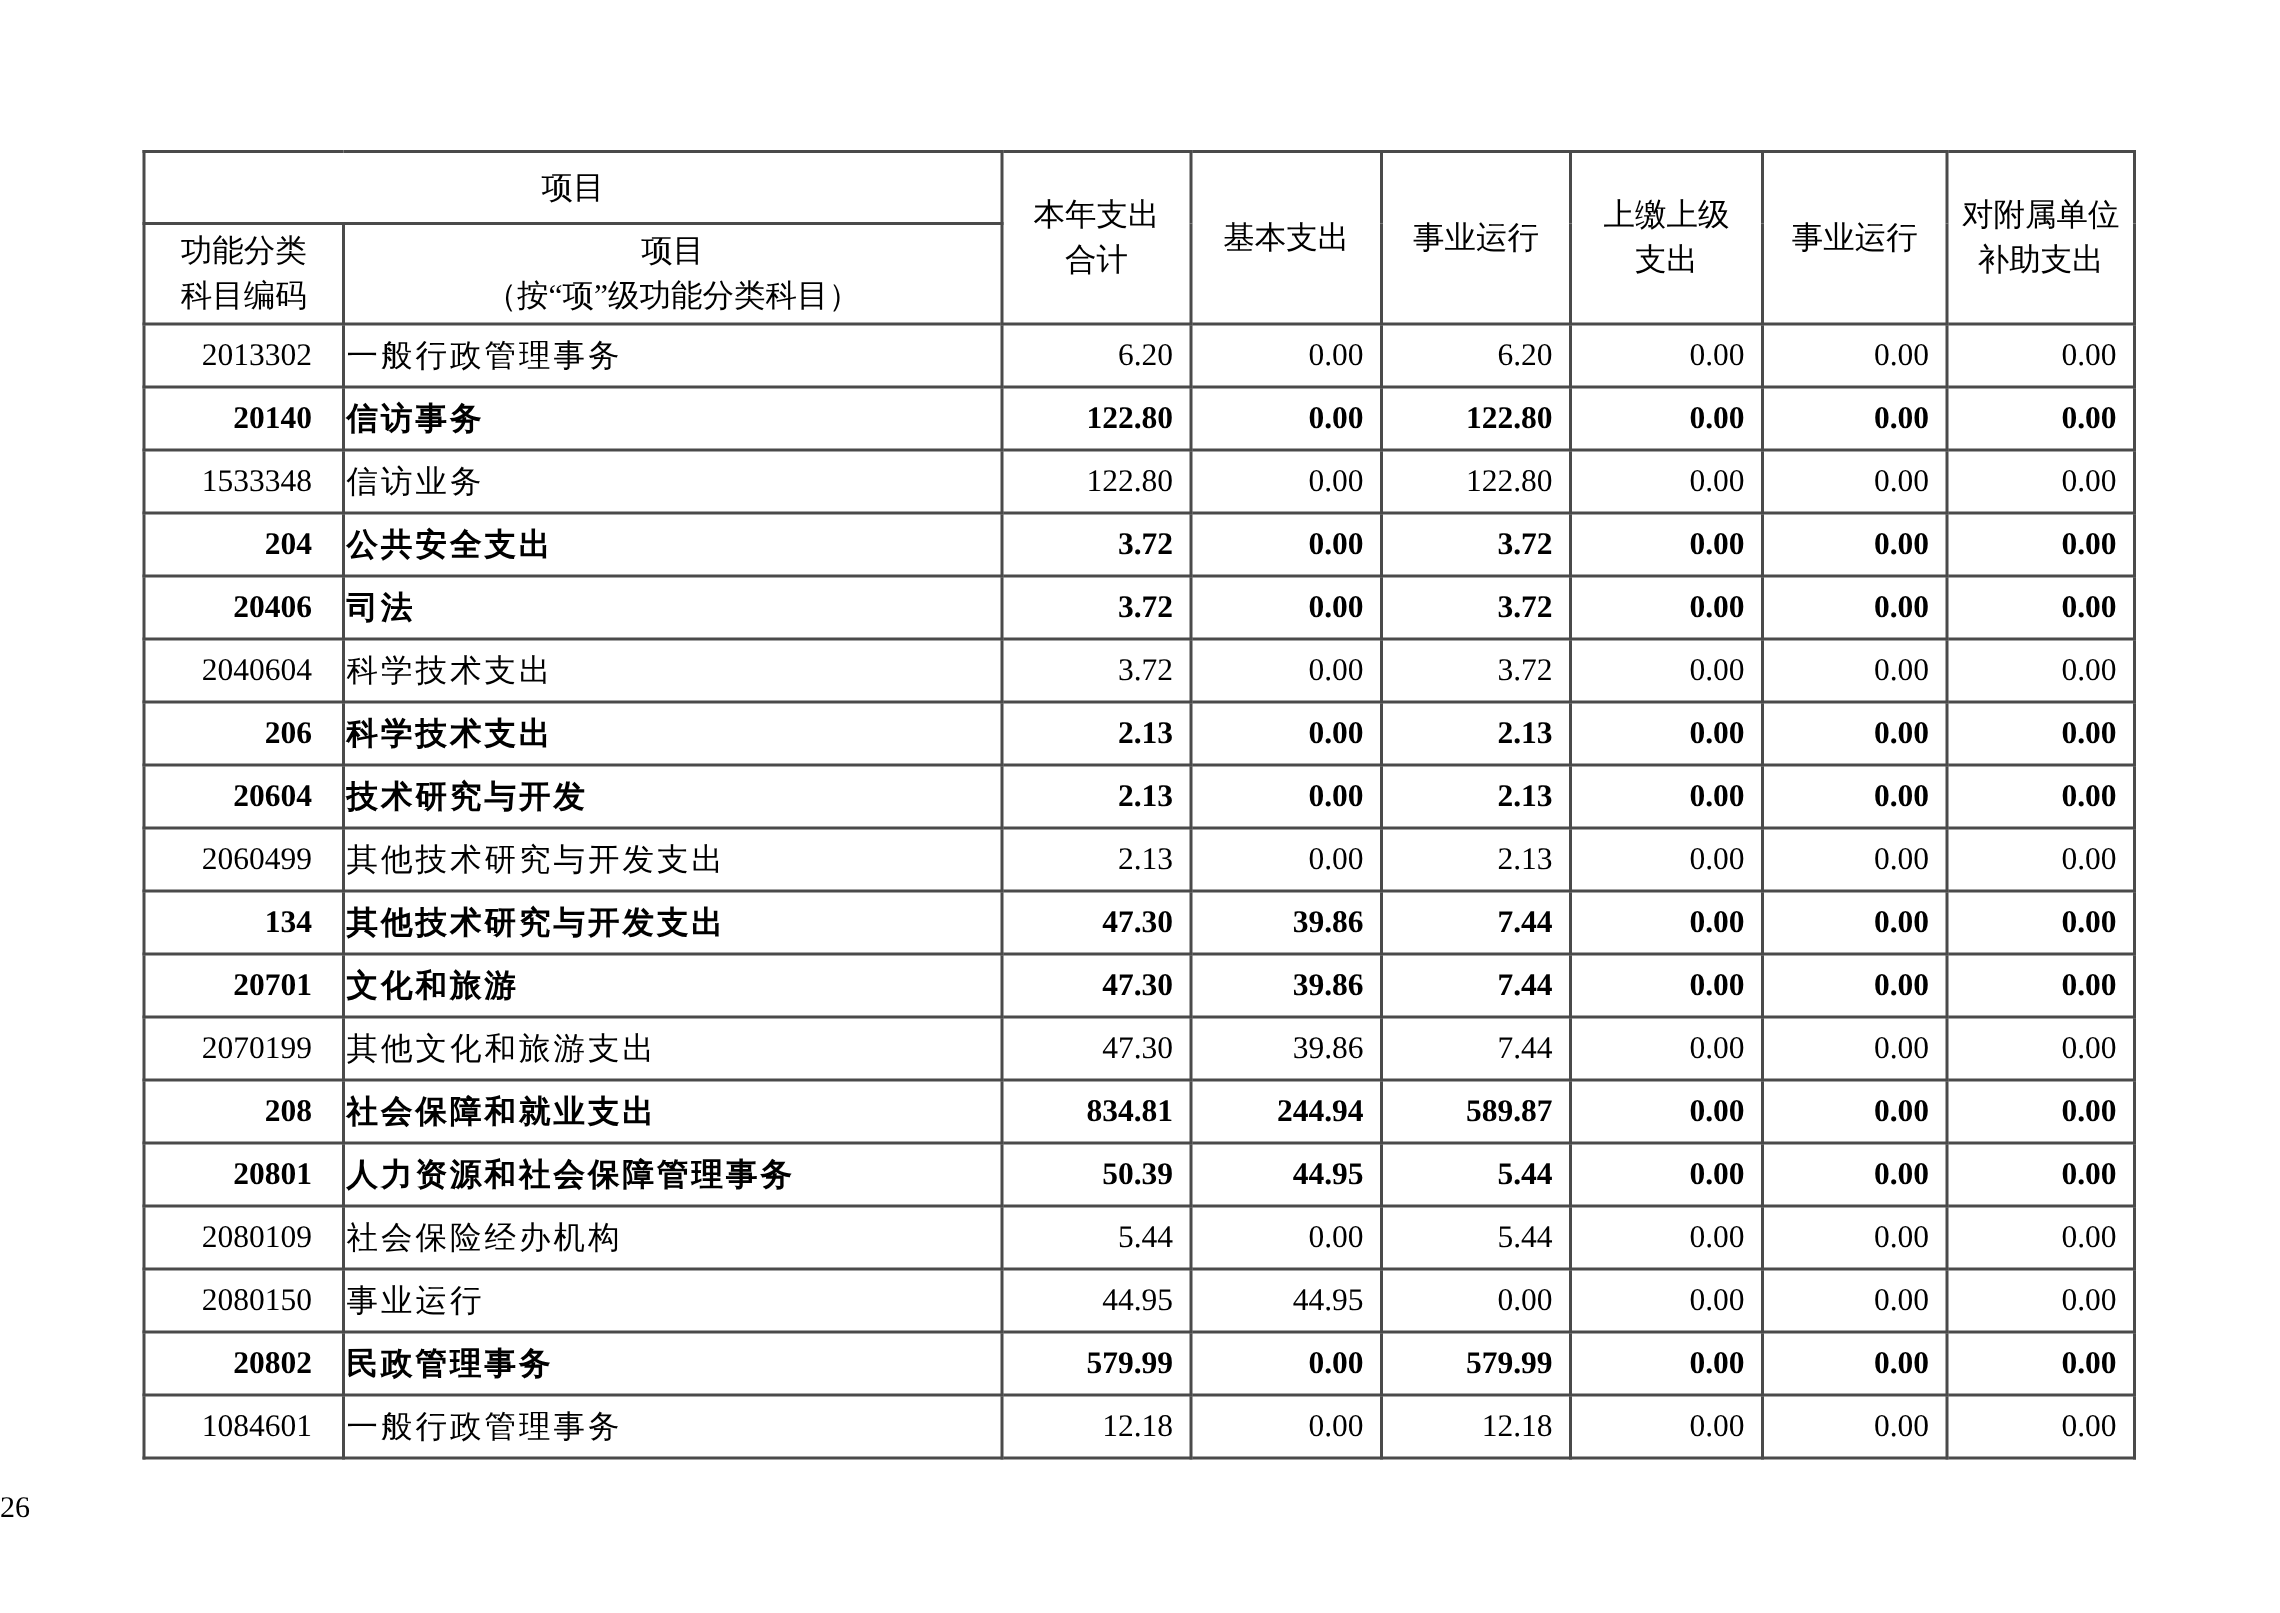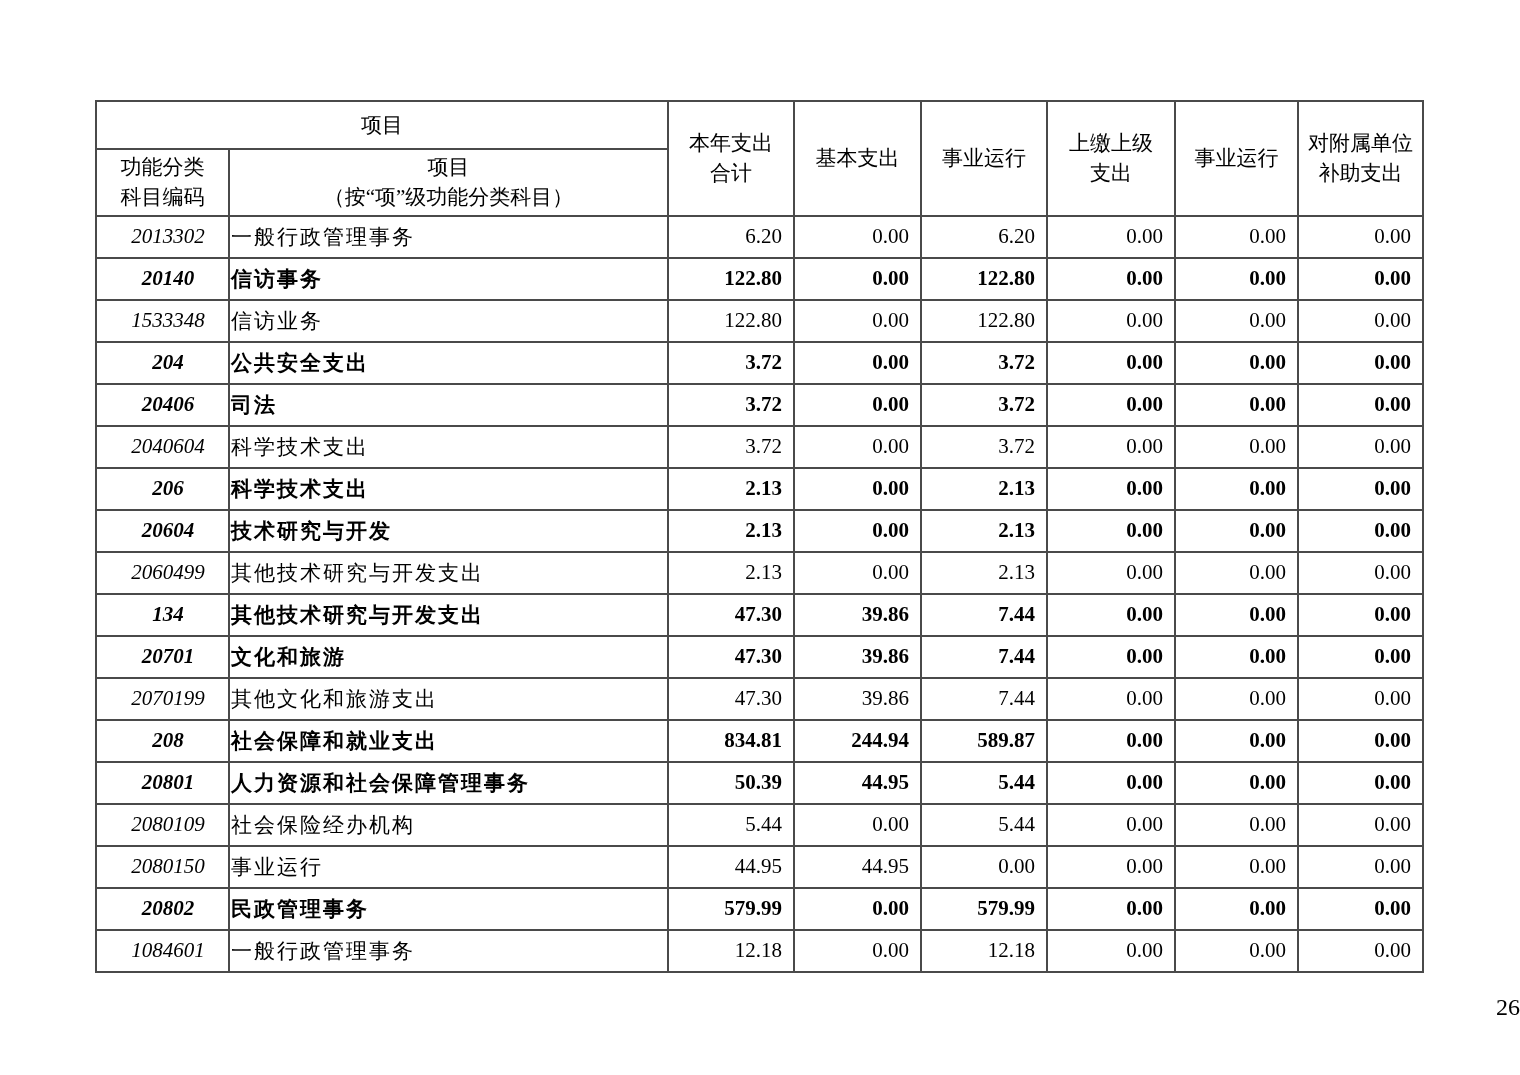--- a/index.html
+++ b/index.html
@@ -39,42 +39,41 @@
   thead th {
     text-align: center;
     white-space: pre-line;
     line-height: 1.45;
     padding: 2px 4px;
   }
   thead tr.h1 th.group { height: 48px; }
   thead tr.h2 th { height: 62px; }
   tbody tr { height: 42px; }
   tbody td.code {
-    text-align: center;
+    text-align: right;
     padding-left: 11px;
-    padding-right: 0;
-    font-style: italic;
+    padding-right: 20px;
   }
   tbody td.name {
     text-align: left;
     padding-right: 6px;
     letter-spacing: 2px;
   }
   tbody td.num {
     text-align: right;
     padding-right: 11px;
   }
   tbody tr.bold td { font-weight: bold; }
   .page-number {
     position: absolute;
     left: 0;
     top: 994px;
     width: 1520px;
-    text-align: right;
-    font-size: 24px;
+    text-align: left;
+    font-size: 20px;
   }
 </style>
 </head>
 <body>
 
 <div class="page">
 
   <table class="budget-table">
     <colgroup>
       <col style="width:133px">

